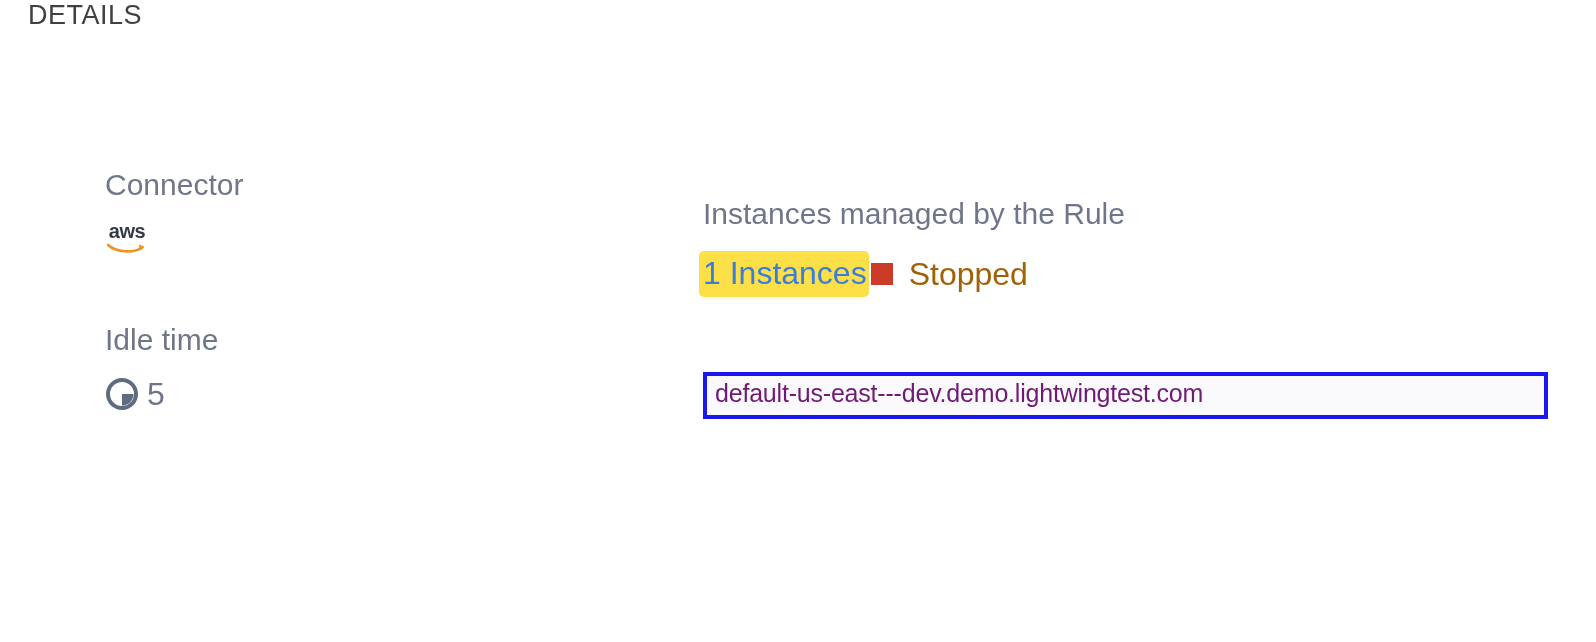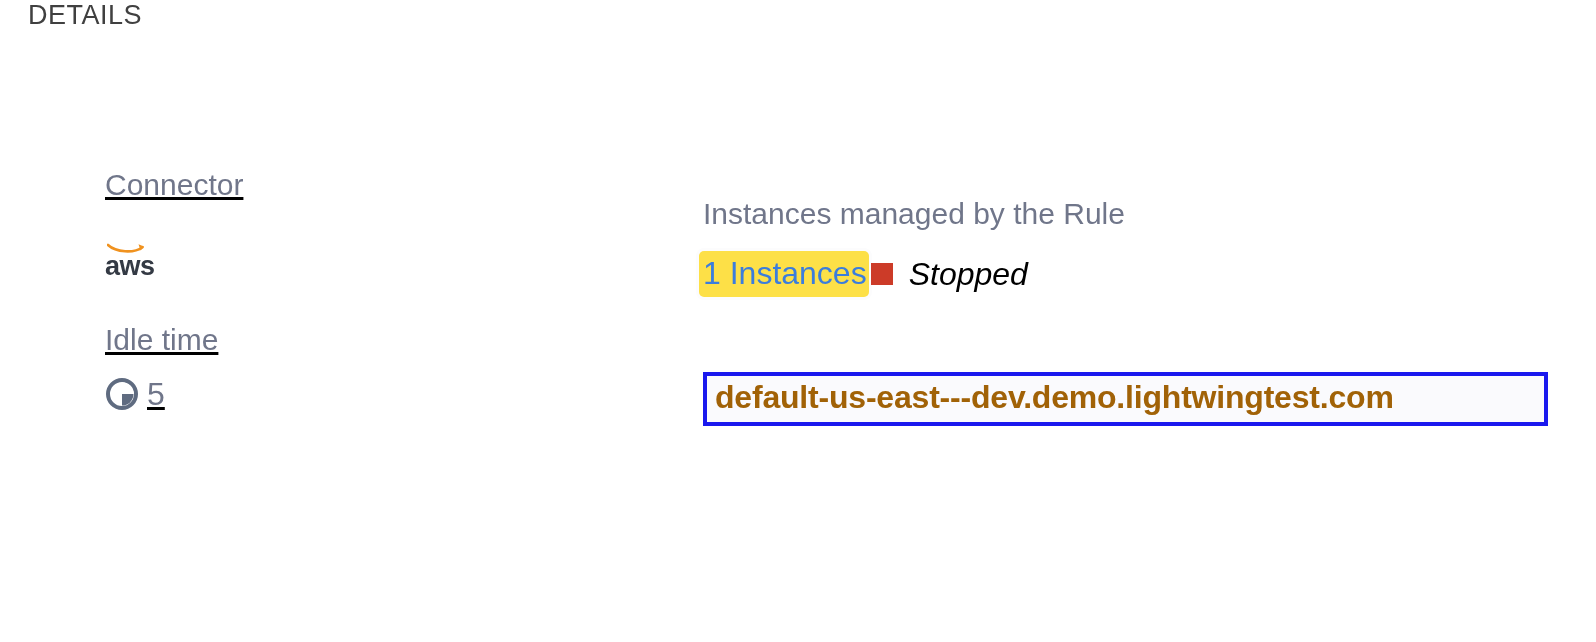--- a/index.html
+++ b/index.html
@@ -36,21 +36,20 @@
   .row {
     position: relative;
     height: 155px;
   }
 
   .col-left {
     position: absolute;
     left: 105px;
     top: 0;
     width: 560px;
-    text-decoration: underline;
   }
   .col-right {
     position: absolute;
     left: 703px;
     top: 6px;
     width: 880px;
     margin-top: 23px;
   }
 
   .field-label {
@@ -80,27 +79,26 @@
     position: relative;
     margin-right: 7px;
     flex: none;
   }
   .aws-icon .aws-text {
     position: absolute;
     left: 0;
     top: -1px;
     width: 44px;
     text-align: center;
-    font-size: 27px;
+    font-size: 20px;
     font-weight: 700;
     letter-spacing: -0.5px;
     color: #343a44;
     font-family: "Liberation Sans", sans-serif;
     line-height: 1;
-    margin-top: 32px;
   }
   .aws-icon .aws-smile {
     position: absolute;
     left: 2px;
     bottom: 2px;
     width: 40px;
     height: 13px;
   }
 
   
@@ -145,42 +143,40 @@
   .status-swatch {
     display: inline-block;
     width: 22px;
     height: 22px;
     background: #cc3b28;
     margin-left: 2px;
     margin-right: 16px;
     flex: none;
   }
   .status-text {
-    color: #000000;
-    font-style: italic;
+    color: #a16207;
   }
 
   
   .link-box {
     display: inline-block;
     margin-top: 18px;
     border: 4px solid #1a18ee;
     background: #fafafd;
     padding: 5px 8px 9px 8px;
     box-sizing: border-box;
     line-height: 1.0;
   }
   .link-box .link-text {
-    font-size: 32px;
-    color: #a16207;
+    font-size: 25px;
+    color: #701a75;
     white-space: nowrap;
     letter-spacing: -0.2px;
     text-decoration: none;
     cursor: pointer;
-    font-weight: bold;
   }
   .link-box.host { width: 845px; }
   .link-box.domain { width: 547px; }
 </style>
 </head>
 <body>
 
 <div class="section-title">DETAILS</div>
 
 <div class="grid">

